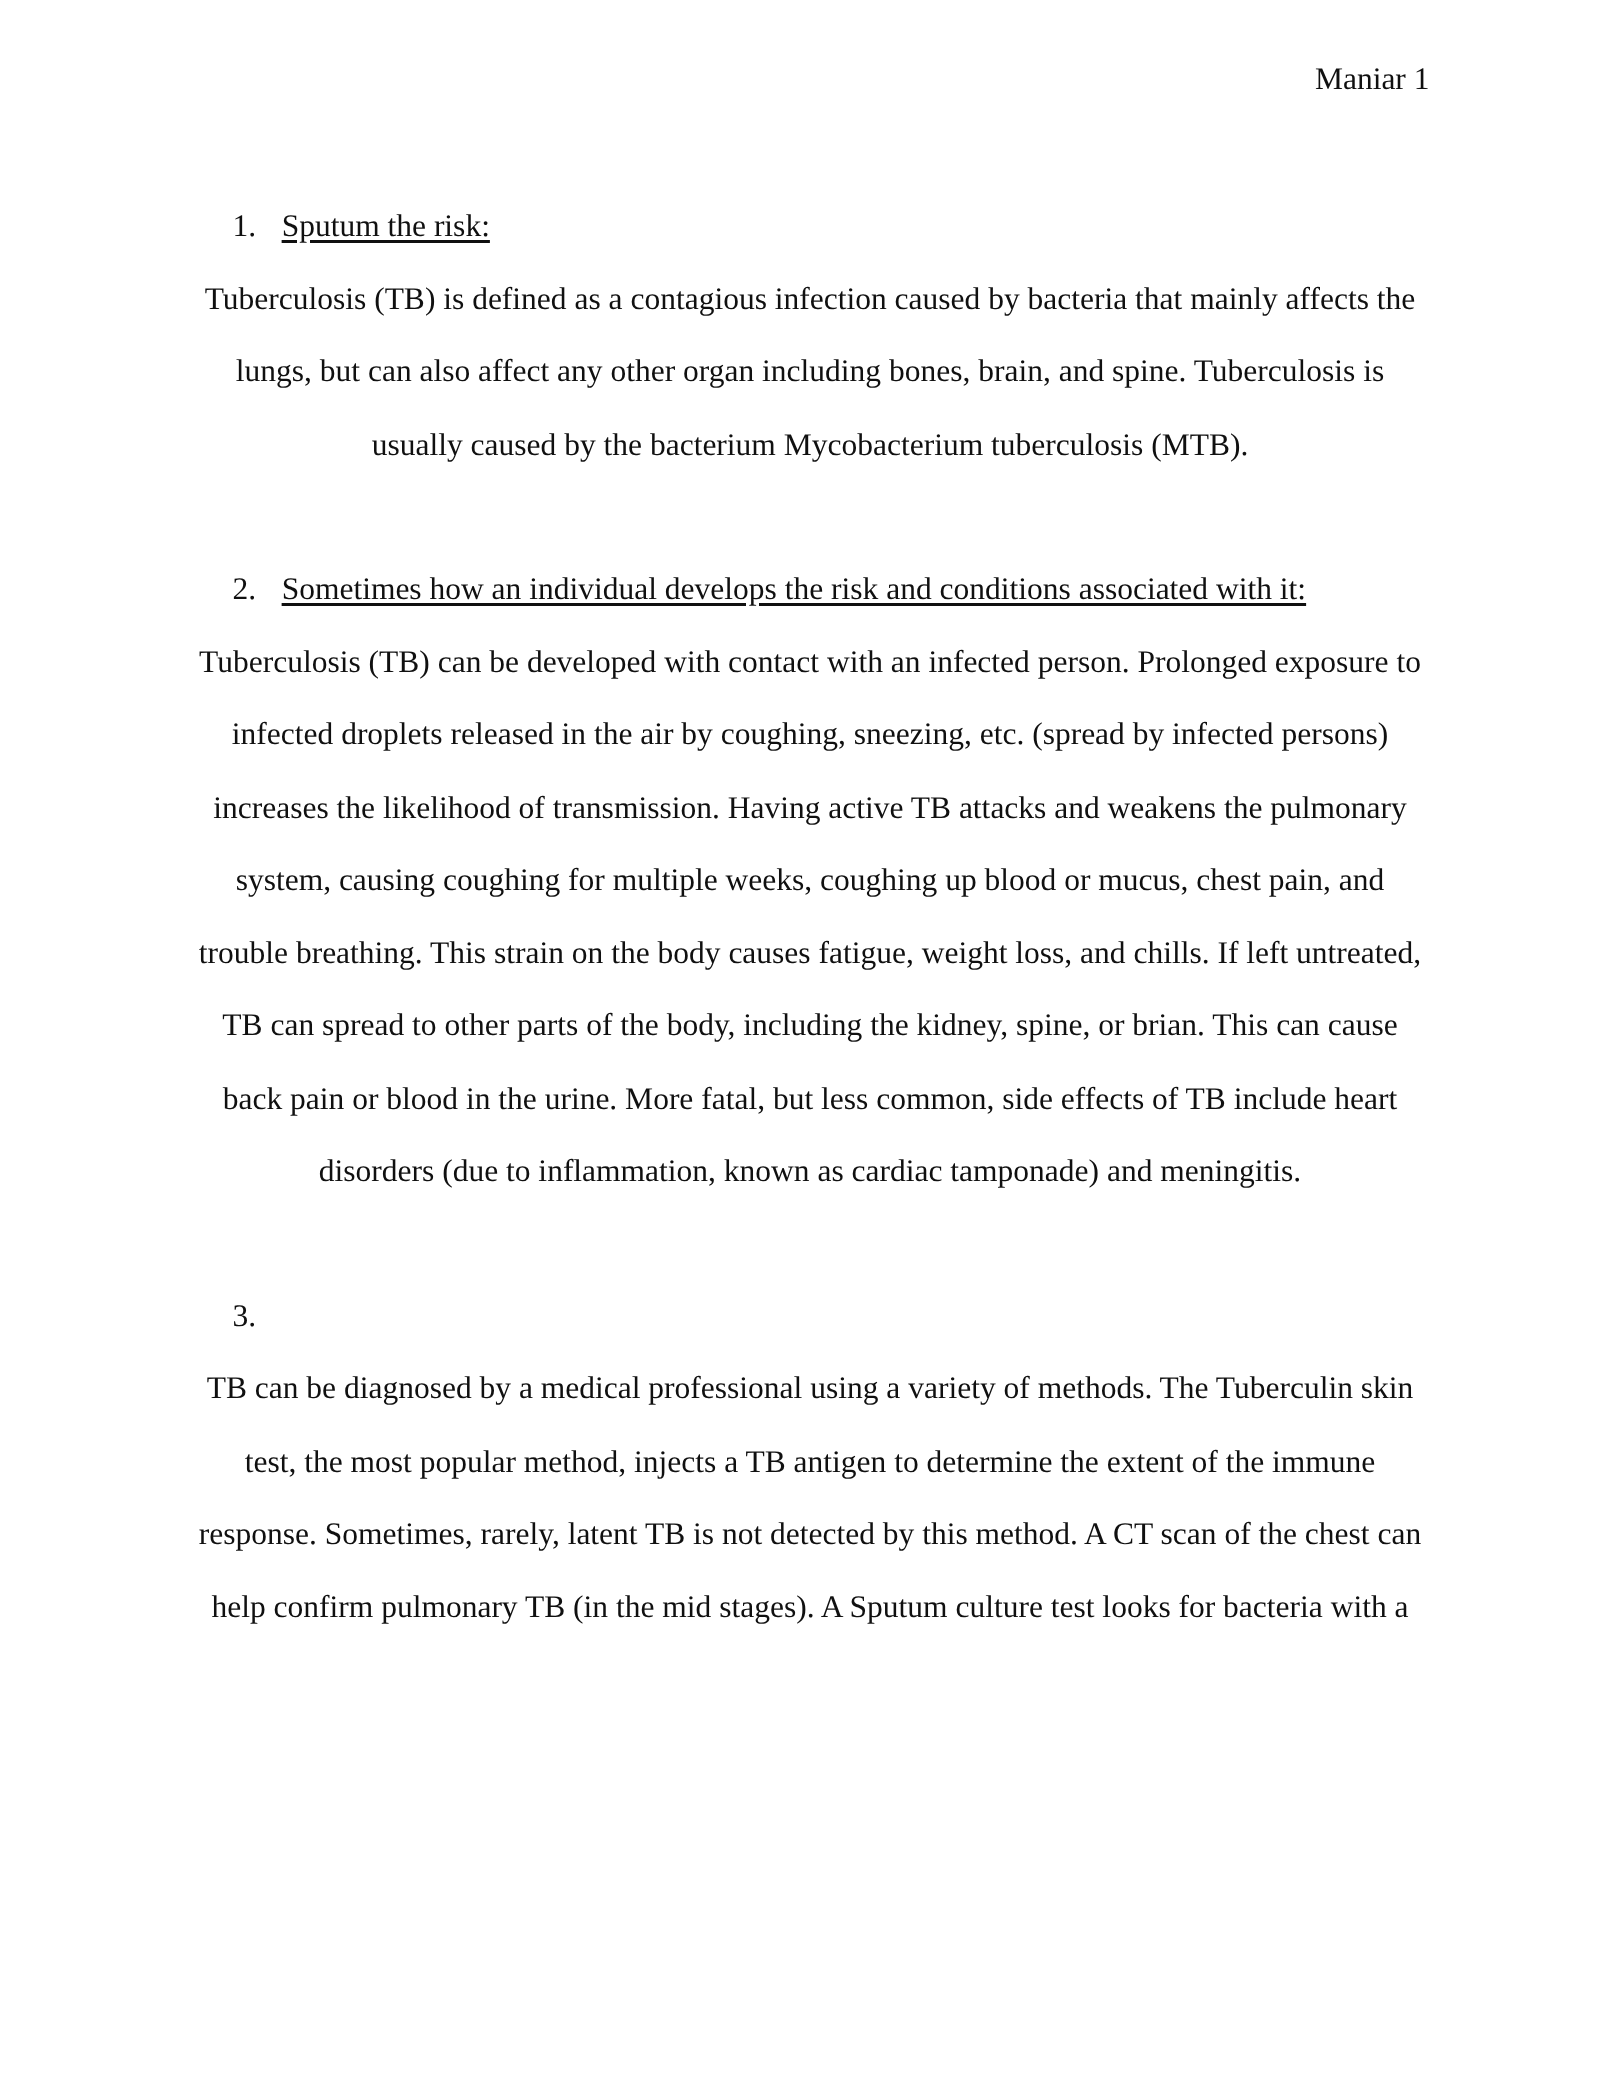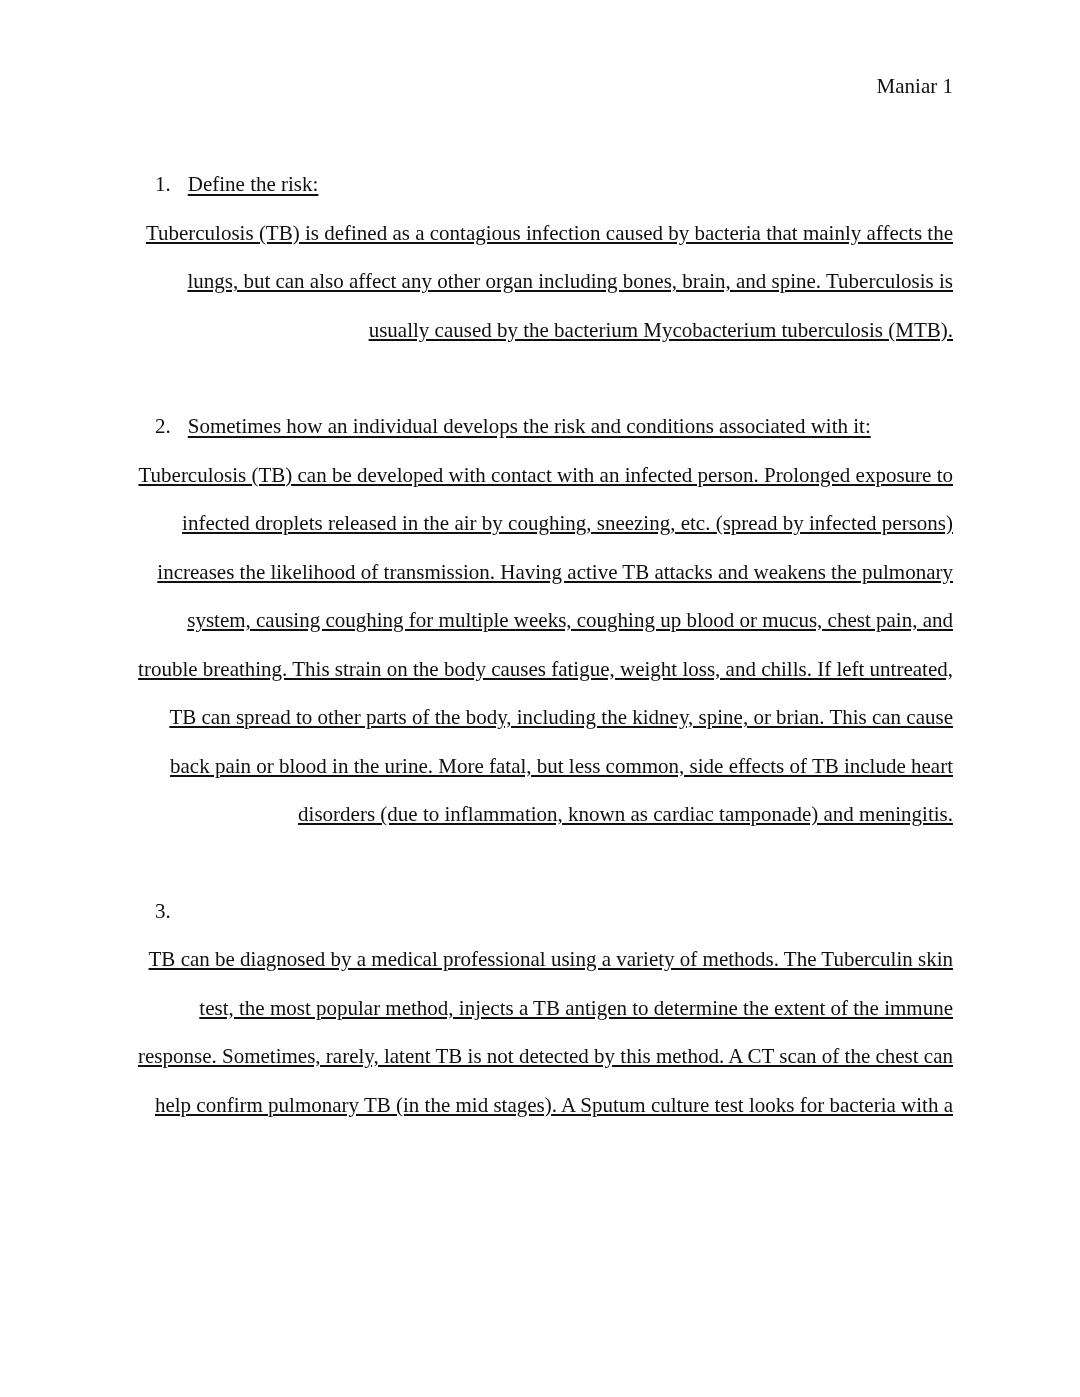--- a/index.html
+++ b/index.html
@@ -13,21 +13,21 @@
     height: 1397px;
     box-sizing: border-box;
     padding: 0 127px;
     background: #ffffff;
     color: #101010;
     font-family: "Liberation Serif", "DejaVu Serif", serif;
     font-size: 21px;
     overflow: hidden;
   }
   .page-number {
-    margin-top: 72px;
+    margin-top: 38px;
     line-height: 28px;
     text-align: right;
   }
   .doc-title {
     margin-top: 84px;
     line-height: 28px;
     text-align: center;
     font-weight: bold;
     text-decoration: underline;
     text-underline-offset: 3px;
@@ -46,36 +46,35 @@
     padding-left: 28px;
   }
   .heading-num {
     margin-right: 17px;
   }
   .heading-text {
     text-decoration: underline;
     text-underline-offset: 3px;
   }
   .section-body {
-    text-align: right;
-    text-decoration: underline;
+    text-align: center;
   }
 </style>
 </head>
 <body>
 
 <div class="page">
 
   <div class="page-number">Maniar 1</div>
 
 
   <div class="section section-first">
     <div class="section-heading">
       <span class="heading-num">1.</span>
-      <span class="heading-text">Define the risk:</span>
+      <span class="heading-text">Sputum the risk:</span>
     </div>
     <div class="section-body">Tuberculosis (TB) is defined as a contagious infection caused by bacteria that mainly affects the lungs, but can also affect any other organ including bones, brain, and spine. Tuberculosis is usually caused by the bacterium Mycobacterium tuberculosis (MTB).</div>
   </div>
 
   <div class="section">
     <div class="section-heading">
       <span class="heading-num">2.</span>
       <span class="heading-text">Sometimes how an individual develops the risk and conditions associated with it:</span>
     </div>
     <div class="section-body">Tuberculosis (TB) can be developed with contact with an infected person. Prolonged exposure to infected droplets released in the air by coughing, sneezing, etc. (spread by infected persons) increases the likelihood of transmission. Having active TB attacks and weakens the pulmonary system, causing coughing for multiple weeks, coughing up blood or mucus, chest pain, and trouble breathing. This strain on the body causes fatigue, weight loss, and chills. If left untreated, TB can spread to other parts of the body, including the kidney, spine, or brian. This can cause back pain or blood in the urine. More fatal, but less common, side effects of TB include heart disorders (due to inflammation, known as cardiac tamponade) and meningitis.</div>

